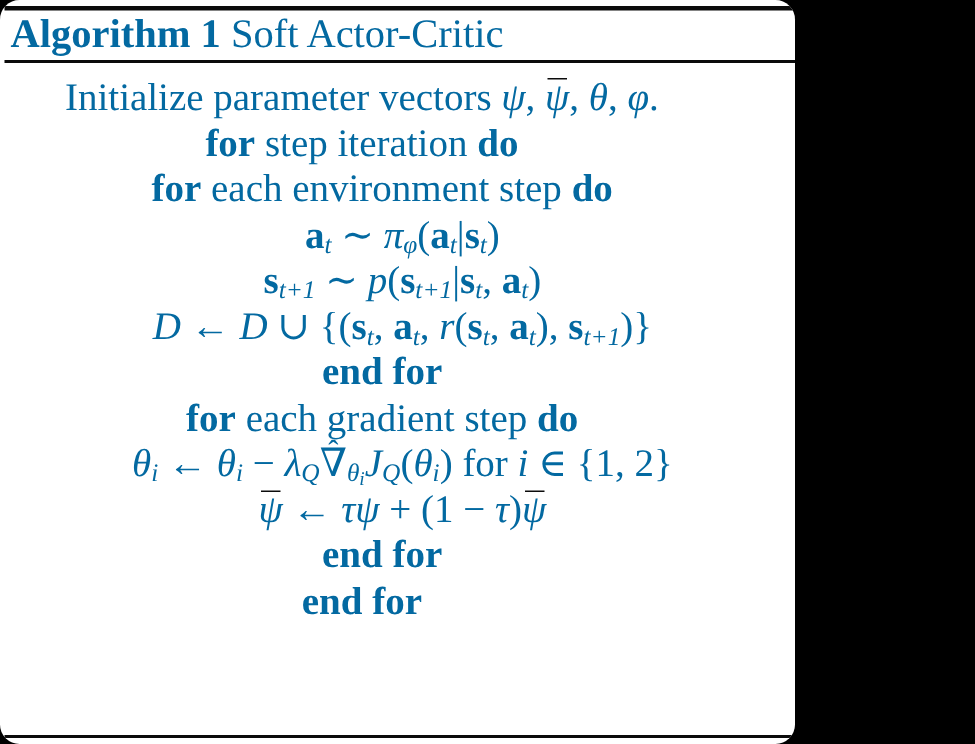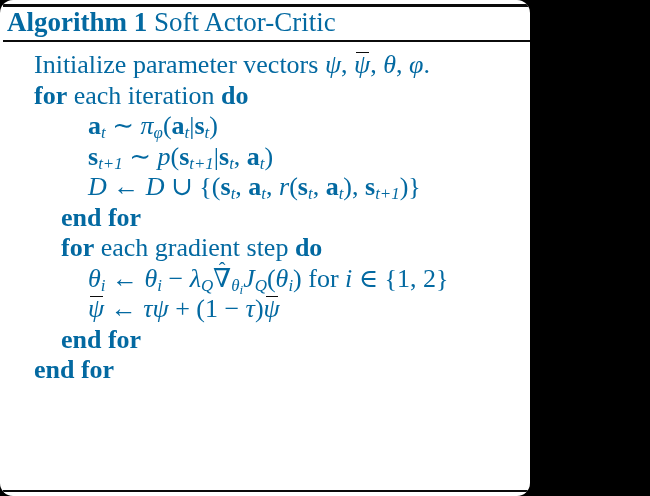--- a/index.html
+++ b/index.html
@@ -32,20 +32,21 @@
     left: 7px;
     top: 7px;
     font-size: 27px;
     white-space: nowrap;
   }
   .algo-body {
     position: absolute;
     left: 34px;
     top: 50px;
     font-size: 26px;
+    text-align: center;
   }
   .algo-line {
     height: 30.5px;
     line-height: 30.5px;
     white-space: nowrap;
   }
   .indent-1 { padding-left: 27px; }
   .indent-2 { padding-left: 54px; }
 
   .kw { font-weight: bold; }
@@ -95,21 +96,22 @@
 </style>
 </head>
 <body>
 
 <div class="page">
   <div class="rule rule-top"></div>
   <div class="algo-title"><span class="kw">Algorithm 1</span><span class="rm"> Soft Actor-Critic</span></div>
   <div class="rule rule-mid"></div>
   <div class="algo-body" id="algo-body">
       <div class="algo-line indent-0"><span class="rm">Initialize parameter vectors </span><span class="it">ψ</span><span class="rm">, </span><span class="bar">ψ</span><span class="rm">, </span><span class="it">θ</span><span class="rm">, </span><span class="it">φ</span><span class="rm">.</span></div>
-      <div class="algo-line indent-0"><span class="kw">for</span><span class="rm"> each iteration </span><span class="kw">do</span></div>
+      <div class="algo-line indent-0"><span class="kw">for</span><span class="rm"> step iteration </span><span class="kw">do</span></div>
+      <div class="algo-line indent-1"><span class="kw">for</span><span class="rm"> each environment step </span><span class="kw">do</span></div>
       <div class="algo-line indent-2"><span class="bf">a</span><span class="sub">t</span><span class="rm"> ∼ </span><span class="it">π</span><span class="sub">φ</span><span class="rm">(</span><span class="bf">a</span><span class="sub">t</span><span class="rm">|</span><span class="bf">s</span><span class="sub">t</span><span class="rm">)</span></div>
       <div class="algo-line indent-2"><span class="bf">s</span><span class="sub">t+1</span><span class="rm"> ∼ </span><span class="it">p</span><span class="rm">(</span><span class="bf">s</span><span class="sub">t+1</span><span class="rm">|</span><span class="bf">s</span><span class="sub">t</span><span class="rm">, </span><span class="bf">a</span><span class="sub">t</span><span class="rm">)</span></div>
       <div class="algo-line indent-2"><span class="cal">D</span><span class="rm"> ← </span><span class="cal">D</span><span class="rm"> ∪ {(</span><span class="bf">s</span><span class="sub">t</span><span class="rm">, </span><span class="bf">a</span><span class="sub">t</span><span class="rm">, </span><span class="it">r</span><span class="rm">(</span><span class="bf">s</span><span class="sub">t</span><span class="rm">, </span><span class="bf">a</span><span class="sub">t</span><span class="rm">), </span><span class="bf">s</span><span class="sub">t+1</span><span class="rm">)}</span></div>
       <div class="algo-line indent-1"><span class="kw">end for</span></div>
       <div class="algo-line indent-1"><span class="kw">for</span><span class="rm"> each gradient step </span><span class="kw">do</span></div>
       <div class="algo-line indent-2"><span class="it">θ</span><span class="sub">i</span><span class="rm"> ← </span><span class="it">θ</span><span class="sub">i</span><span class="rm"> − </span><span class="it">λ</span><span class="sub">Q</span><span class="hat">∇</span><span class="sub">θ</span><span class="ssub">i</span><span class="it">J</span><span class="sub">Q</span><span class="rm">(</span><span class="it">θ</span><span class="sub">i</span><span class="rm">) for </span><span class="it">i</span><span class="rm"> ∈ {1, 2}</span></div>
       <div class="algo-line indent-2"><span class="bar">ψ</span><span class="rm"> ← </span><span class="it">τψ</span><span class="rm"> + (1 − </span><span class="it">τ</span><span class="rm">)</span><span class="bar">ψ</span></div>
       <div class="algo-line indent-1"><span class="kw">end for</span></div>
       <div class="algo-line indent-0"><span class="kw">end for</span></div>
     </div>

